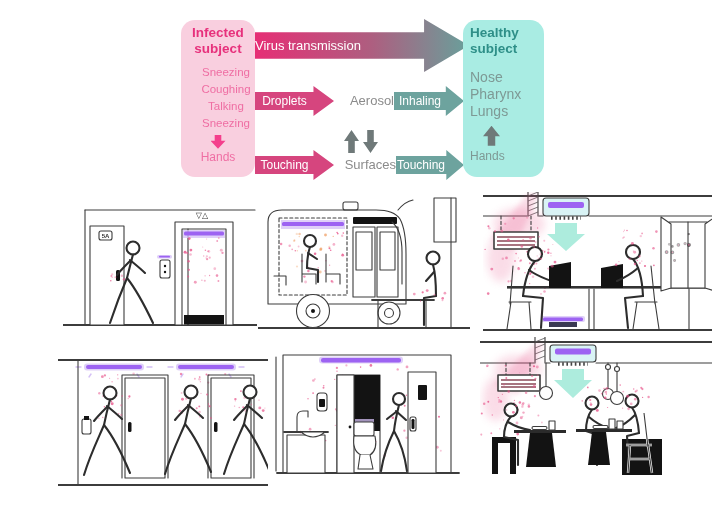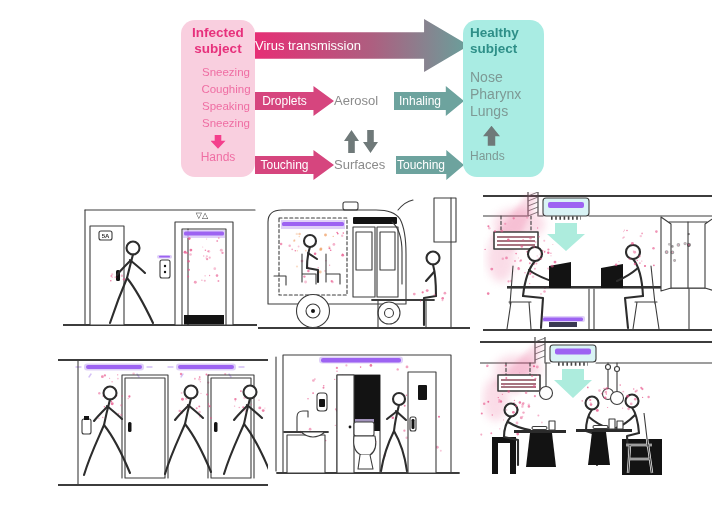--- a/index.html
+++ b/index.html
@@ -36,21 +36,21 @@
     color:#fff;font-size:13px;}
   .sarrow{position:absolute;height:30px;display:flex;align-items:center;justify-content:center;
     box-sizing:border-box;color:#fff;font-size:12px;
     clip-path:polygon(0 20%,74% 20%,74% 0,100% 50%,74% 100%,74% 80%,0 80%);}
   .sarrow.pink{background:var(--pink-arrow);}
   .sarrow.teal{background:var(--teal-arrow);}
   #arrow-droplets{left:255px;top:86px;width:79px;padding-right:20px;}
   #arrow-inhaling{left:394px;top:86px;width:70px;padding-right:18px;}
   #arrow-touch1{left:255px;top:150px;width:79px;padding-right:20px;}
   #arrow-touch2{left:396px;top:150px;width:68px;padding-right:18px;}
-  .midlbl{position:absolute;height:30px;line-height:30px;text-align:left;color:var(--neutral-text);font-size:13px;}
+  .midlbl{position:absolute;height:30px;line-height:30px;text-align:right;color:var(--neutral-text);font-size:13px;}
   #lbl-aerosol{left:334px;top:86px;width:60px;}
   #lbl-surfaces{left:334px;top:150px;width:62px;}
   #updown{position:absolute;left:344px;top:130px;display:flex;gap:4px;}
   #updown .u{width:15px;height:23px;background:var(--gray-arrow);
     clip-path:polygon(50% 0,100% 48%,72% 48%,72% 100%,28% 100%,28% 48%,0 48%);}
   #updown .d{width:15px;height:23px;background:var(--gray-arrow);
     clip-path:polygon(28% 0,72% 0,72% 52%,100% 52%,50% 100%,0 52%,28% 52%);}
   
   .scene{position:absolute;}
   .ln{fill:none;stroke:var(--line);stroke-width:1.1;stroke-linecap:round;stroke-linejoin:round;}
@@ -75,21 +75,21 @@
 </head>
 <body>
 
 <div id="canvas">
 
   <div class="fbox" id="box-infected">
     <div class="title">Infected subject</div>
     <div class="flist">
       <div>Sneezing</div>
       <div>Coughing</div>
-      <div>Speaking</div>
+      <div>Talking</div>
       <div>Sneezing</div>
     </div>
     <div class="dn-arrow"></div>
     <div class="hands-lbl">Hands</div>
   </div>
 
   <div id="arrow-main">
     <span>Virus transmission</span>
   </div>
 

